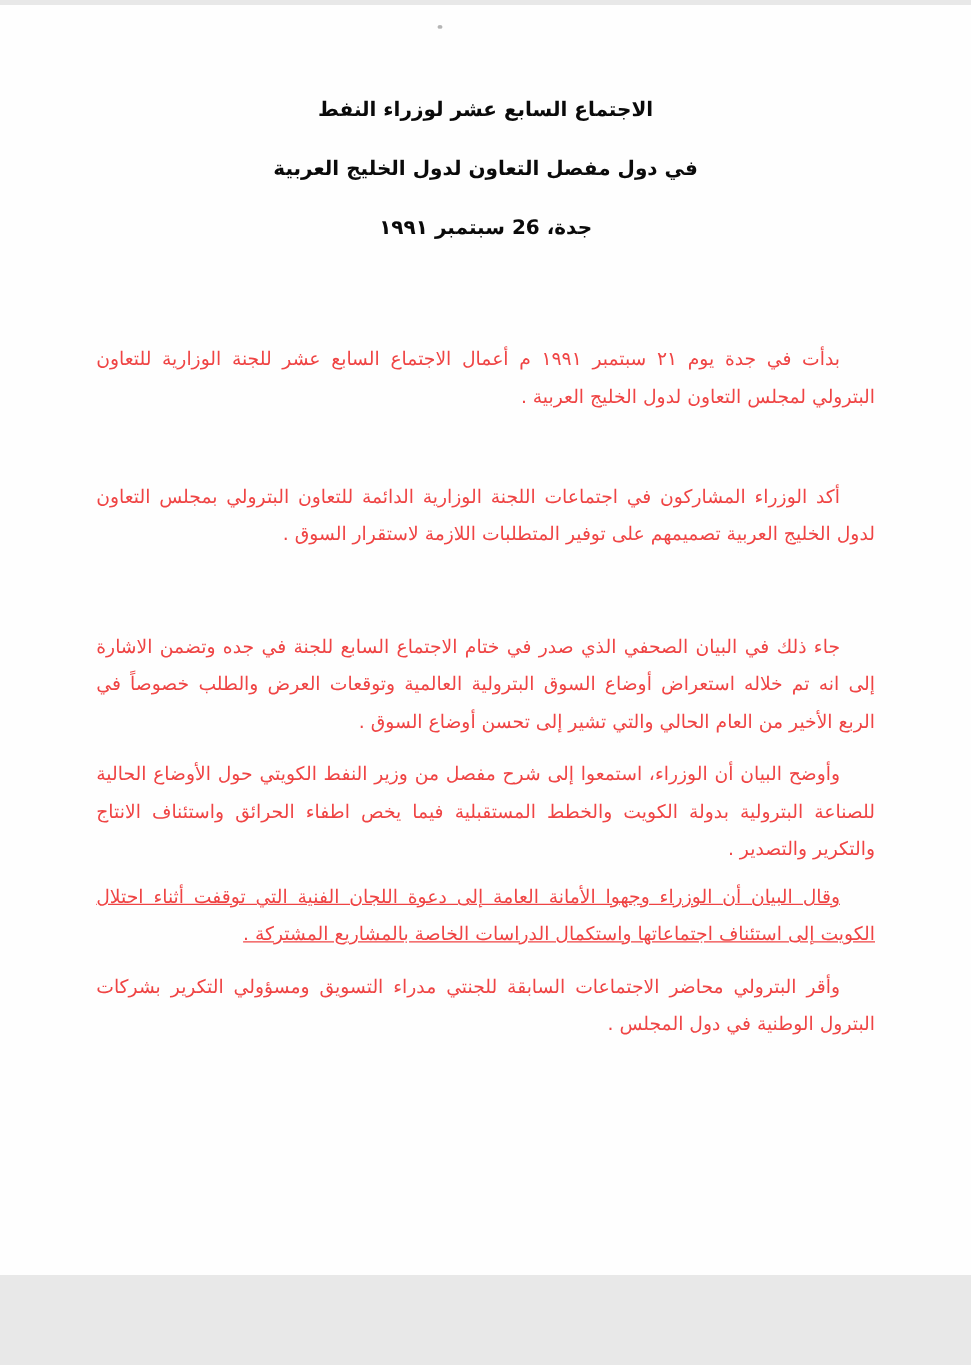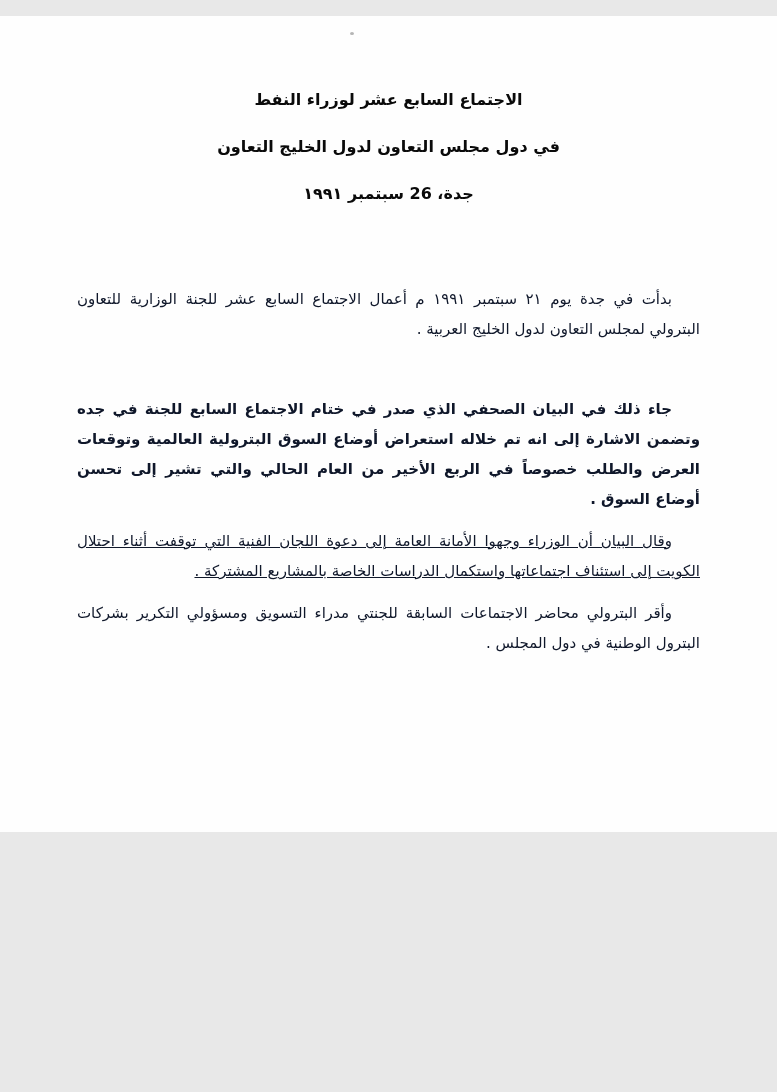--- a/index.html
+++ b/index.html
@@ -3,22 +3,22 @@
 <meta charset="utf-8">
 <style>
   html, body { margin: 0; padding: 0; }
   body {
     background: #e8e8e8;
     font-family: "DejaVu Sans", sans-serif;
   }
   .page {
     position: relative;
     width: 777px;
-    height: 816px;
-    margin: 16px auto;
+    height: 1016px;
+    margin: 4px auto;
     background: #fefefe;
     color: #141414;
     overflow: hidden;
   }
   
   .speck {
     position: absolute;
     top: 16px;
     left: 350px;
     width: 4px;
@@ -48,25 +48,25 @@
     right: 77px;
     left: 77px;
     direction: rtl;
   }
   .doc-body p {
     margin: 0;
     font-size: 15px;
     line-height: 30px;
     text-align: justify;
     text-indent: 28px; 
-    color: #0f172a;
+    color: #ef4444;
   }
   .p1 { margin-bottom: 50px !important; }
   .p2 { margin-bottom: 60px !important; }
-  .p3 { margin-bottom: 12px !important; font-weight: bold; }
+  .p3 { margin-bottom: 12px !important; }
   .p4 { margin-bottom: 8px  !important; }
   .p5 { margin-bottom: 12px !important; text-decoration: underline; }
   .p6 { margin-bottom: 0    !important; }
   .page-number {
     position: absolute;
     top: 1022px;
     left: 0;
     right: 0;
     text-align: center;
     font-size: 15px;
@@ -76,26 +76,28 @@
 </style>
 </head>
 <body>
 
 <div class="page">
 
   <div class="speck"></div>
 
   <header class="titles">
     <h1 class="title-line">الاجتماع السابع عشر لوزراء النفط</h1>
-    <h1 class="title-line">في دول مجلس التعاون لدول الخليج التعاون</h1>
+    <h1 class="title-line">في دول مفصل التعاون لدول الخليج العربية</h1>
     <h1 class="title-line">جدة، 26 سبتمبر ١٩٩١</h1>
   </header>
 
   <main class="doc-body">
     <p class="p1">بدأت في جدة يوم ٢١ سبتمبر ١٩٩١ م أعمال الاجتماع السابع عشر للجنة الوزارية للتعاون البترولي لمجلس التعاون لدول الخليج العربية .</p>
+    <p class="p2">أكد الوزراء المشاركون في اجتماعات اللجنة الوزارية الدائمة للتعاون البترولي بمجلس التعاون لدول الخليج العربية تصميمهم على توفير المتطلبات اللازمة لاستقرار السوق .</p>
     <p class="p3">جاء ذلك في البيان الصحفي الذي صدر في ختام الاجتماع السابع للجنة في جده وتضمن الاشارة إلى انه تم خلاله استعراض أوضاع السوق البترولية العالمية وتوقعات العرض والطلب خصوصاً في الربع الأخير من العام الحالي والتي تشير إلى تحسن أوضاع السوق .</p>
+    <p class="p4">وأوضح البيان أن الوزراء، استمعوا إلى شرح مفصل من وزير النفط الكويتي حول الأوضاع الحالية للصناعة البترولية بدولة الكويت والخطط المستقبلية فيما يخص اطفاء الحرائق واستئناف الانتاج والتكرير والتصدير .</p>
     <p class="p5">وقال البيان أن الوزراء وجهوا الأمانة العامة إلى دعوة اللجان الفنية التي توقفت أثناء احتلال الكويت إلى استئناف اجتماعاتها واستكمال الدراسات الخاصة بالمشاريع المشتركة .</p>
     <p class="p6">وأقر البترولي محاضر الاجتماعات السابقة للجنتي مدراء التسويق ومسؤولي التكرير بشركات البترول الوطنية في دول المجلس .</p>
   </main>
 
   <footer class="page-number">١</footer>
 
 </div>
 
 </body></html>

